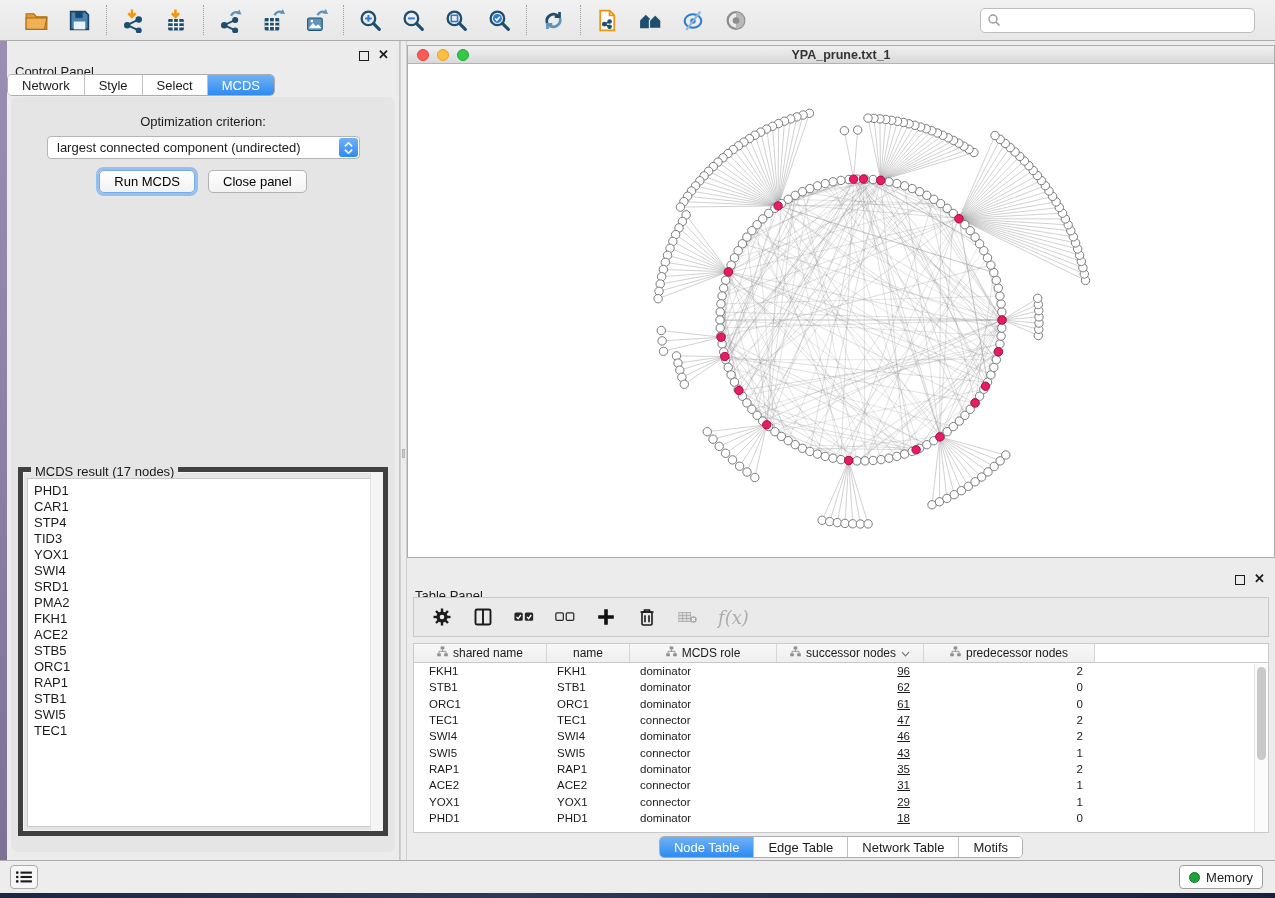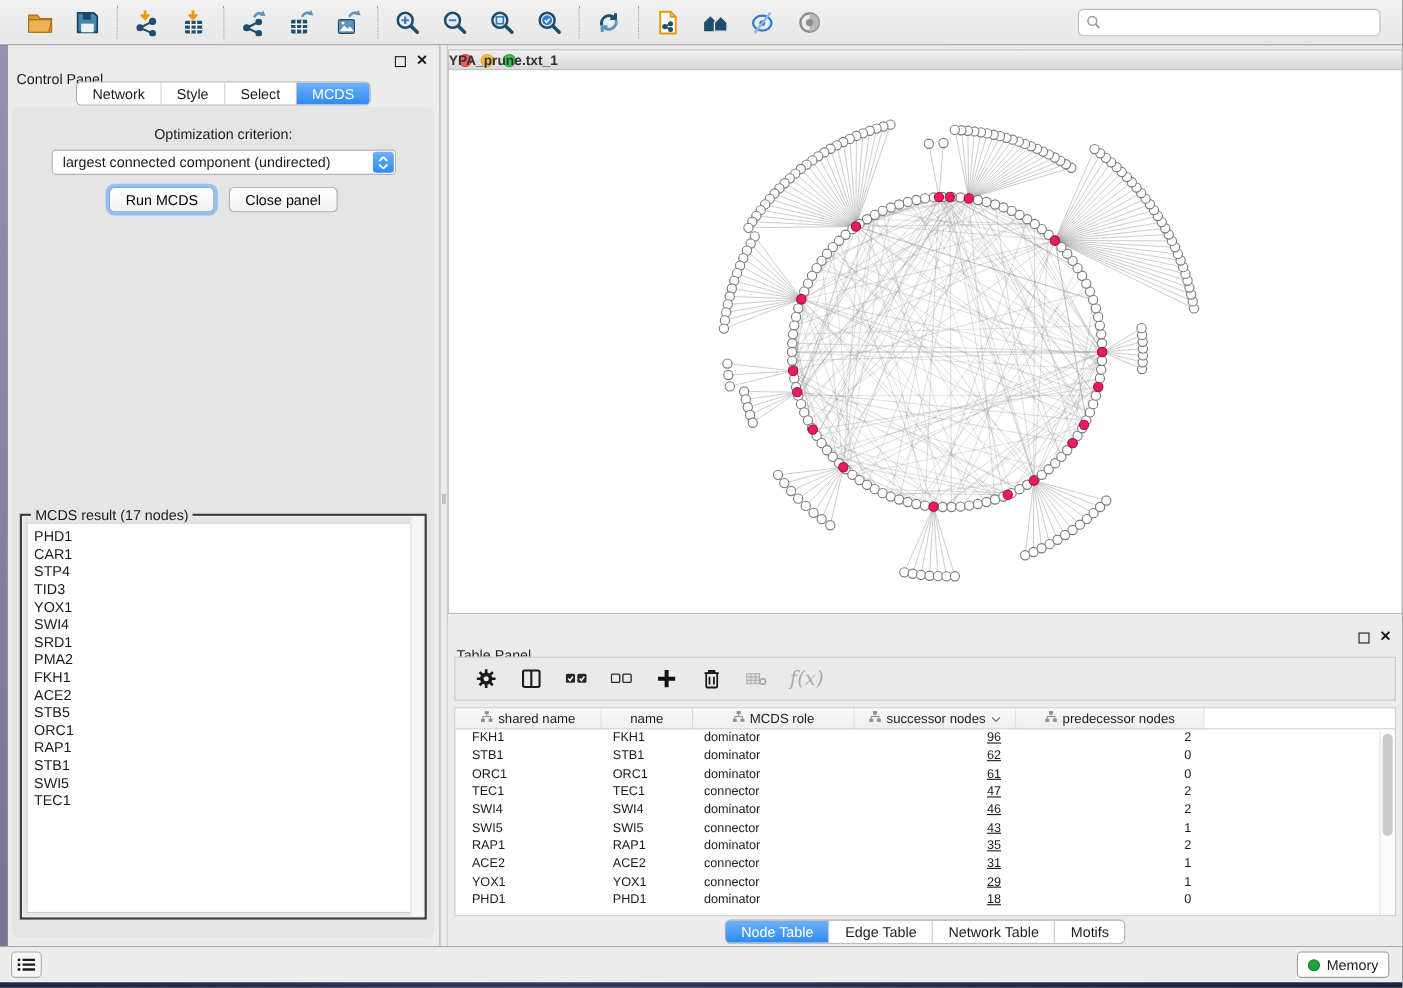--- a/index.html
+++ b/index.html
@@ -31,39 +31,39 @@
   .panel-title { position:absolute; left:8px; top:19px; font-size:13px; }
   .float-box { position:absolute; top:6px; width:10px; height:10px; border:1.4px solid #1b1b1b; }
   .close-x { position:absolute; top:2px; font-size:13px; font-weight:bold; line-height:16px; }
   .cp-float { right:30px; } .cp-close { right:10px; }
 
   .seg-tabs { display:inline-flex; border:1px solid #ADADAD; border-radius:5px; overflow:hidden;
               background:#fff; height:22px; font-size:13px; }
   .seg { padding:2px 14px; background:#fff; border-right:1px solid #C2C2C2; line-height:17px; }
   .seg:last-child { border-right:none; }
   .seg.active { background:linear-gradient(#6FB1F9,#2E8BF0); color:#fff; }
-  .cp-tabs { position:absolute; top:33px; left:0; right:0; display:flex; justify-content:center; }
+  .cp-tabs { position:absolute; top:33px; left:0; right:0; display:flex; justify-content:flex-start; }
 
   .cp-inner { position:absolute; top:56px; left:4px; right:4px; bottom:8px;
               background:#E5E5E5; border-radius:7px; }
   .opt-label { position:absolute; top:17px; width:100%; text-align:center; font-size:13px; }
   .opt-select { position:absolute; top:39px; left:36px; width:313px; height:23px; background:#fff;
                 border:1px solid #B5B5B5; border-radius:4px; font-size:13px; display:flex;
                 align-items:center; padding-left:9px; }
   .stepper { position:absolute; right:1px; top:1px; bottom:1px; width:19px; border-radius:3px;
              background:linear-gradient(#6FB1F9,#2E8BF0); display:flex; flex-direction:column;
              align-items:center; justify-content:center; gap:2px; }
   .stepper svg { width:9px; height:5px; }
   .btn-row { position:absolute; top:73px; width:100%; display:flex; justify-content:center; gap:13px; }
   .btn { height:23px; padding:0 14px; font-size:13px; border:1px solid #B2B2B2; border-radius:5px;
          background:linear-gradient(#FFFFFF,#F2F2F2); font-family:"Liberation Sans",sans-serif; }
   .btn.focus-ring { box-shadow:0 0 0 3px rgba(105,170,244,.65); border-color:#7AABE8; }
 
   .result-group { position:absolute; top:370px; left:7px; right:7px; bottom:16px;
-                  border:2px solid #404040; box-shadow:inset 0 0 0 1px #F4F4F4; }
+                  border:5px solid #404040; box-shadow:inset 0 0 0 1px #F4F4F4; }
   .result-legend { position:absolute; top:-8px; left:8px; background:#E5E5E5; padding:0 4px;
                    font-size:13px; }
   .result-list { position:absolute; top:6px; left:4px; right:4px; bottom:4px; background:#fff;
                  border:1px solid #C9C9C9; overflow:hidden; padding:4px 14px 0 6px;
                  font-size:13px; line-height:16px; }
   .result-scroll { position:absolute; top:1px; right:1px; bottom:1px; width:12px;
                    background:#F5F5F5; border-left:1px solid #E0E0E0; }
 
   
   .v-sash { position:absolute; left:400px; top:41px; width:7px; height:819px; background:#EDEDED;
@@ -77,21 +77,21 @@
   
   .network-window { position:absolute; left:407px; top:45px; width:868px; height:513px;
                     border:1px solid #ACACAC; background:#fff; }
   .net-titlebar { position:absolute; left:0; top:0; right:0; height:18px;
                   background:linear-gradient(#F0F0F0,#D9D9D9); border-bottom:1px solid #B3B3B3; }
   .lights { position:absolute; left:9px; top:3px; display:flex; gap:8px; }
   .light { width:12px; height:12px; border-radius:50%; }
   .light.red { background:#FC5B57; border:1px solid #E2423E; }
   .light.yellow { background:#FDBE41; border:1px solid #E0A530; }
   .light.green { background:#34C84A; border:1px solid #27A439; }
-  .net-title { position:absolute; left:0; right:0; top:2px; font-size:12.5px;
+  .net-title { position:absolute; left:0; right:0; top:2px; text-align:center; font-size:12.5px;
                font-weight:bold; color:#333; }
   .net-canvas { position:absolute; left:0; top:18px; right:0; bottom:0; background:#fff; }
 
   
   .table-panel { position:absolute; left:407px; top:565px; width:868px; height:295px; background:#ECECEC; }
   .tp-float { right:30px; } .tp-close { right:10px; }
   .tp-toolbar { position:absolute; top:32px; left:6px; right:6px; height:40px; background:#EAEAEA;
                 border:1px solid #C9C9C9; display:flex; align-items:center; gap:19px; padding-left:17px; }
   .tico { width:22px; height:22px; display:flex; align-items:center; justify-content:center; }
   .tico svg { width:20px; height:20px; }

